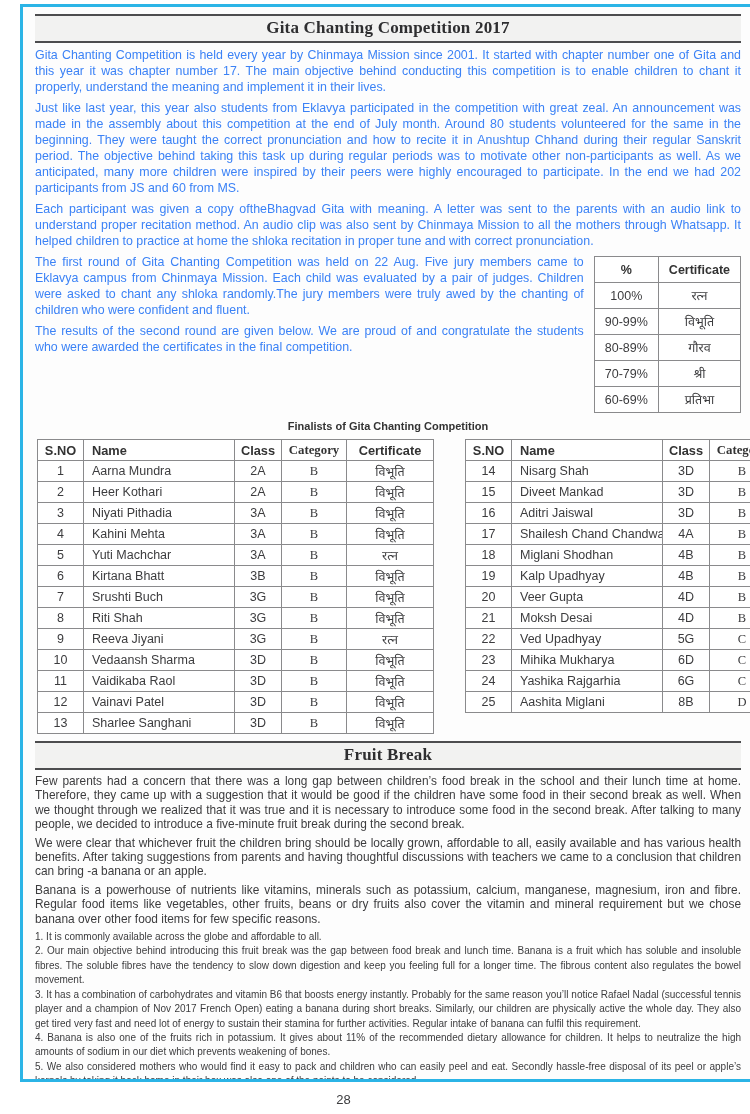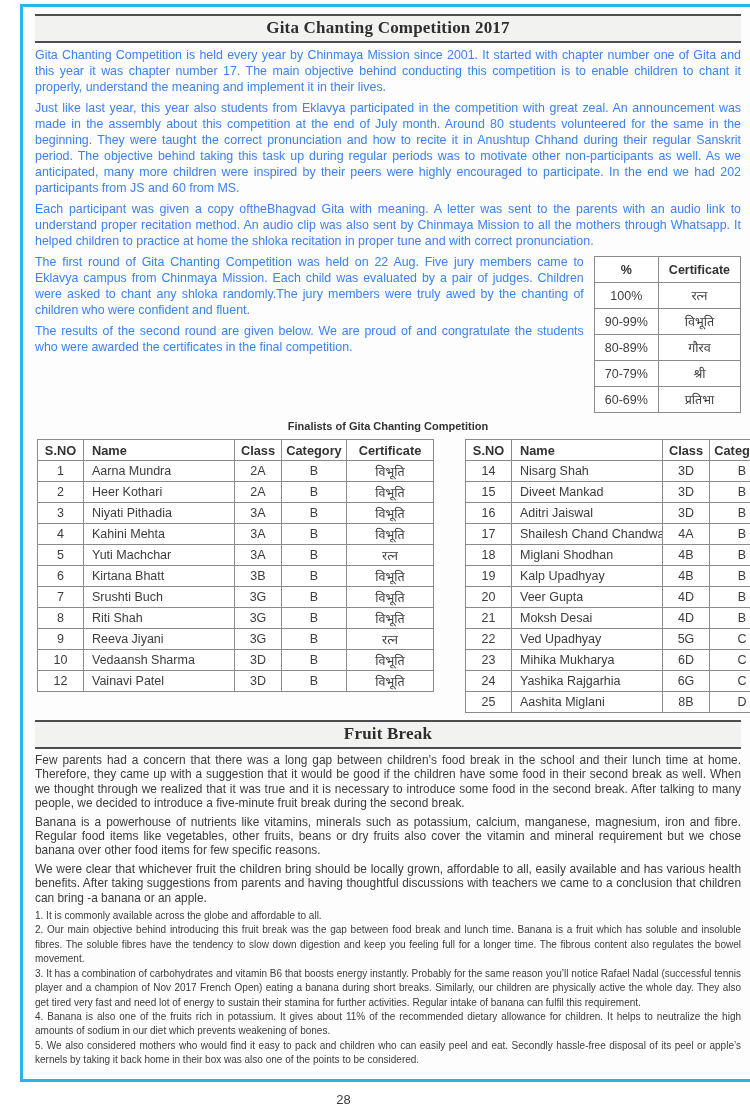--- a/index.html
+++ b/index.html
@@ -49,21 +49,21 @@
     border-collapse:collapse;table-layout:fixed;width:352px;font-size:12.5px;background:#fff;
   }
   .tbl th,.tbl td{
     border:1.2px solid #8a8a8c;padding:1px 4px;height:18px;
     overflow:hidden;white-space:nowrap;color:#3c3c3e;
   }
   .tbl th{font-weight:bold;font-size:12.8px;color:#333;text-align:left;}
   .tbl th:nth-child(1),.tbl td:nth-child(1){width:37px;text-align:center;}
   .tbl th:nth-child(2),.tbl td:nth-child(2){width:138px;text-align:left;padding-left:8px;}
   .tbl th:nth-child(3),.tbl td:nth-child(3){width:38px;text-align:center;}
-  .tbl th:nth-child(4),.tbl td:nth-child(4){width:56px;text-align:center;}
+  .tbl th:nth-child(4),.tbl td:nth-child(4){width:56px;text-align:center;font-family:Liberation Serif, serif;}
   .tbl th:nth-child(5),.tbl td:nth-child(5){width:78px;text-align:center;}
   
   .fruit-band{margin-top:7px;}
   .fruit-text p{
     margin:0 0 4px 0;font-size:11.9px;line-height:14.4px;text-align:justify;color:#3c3c3e;
   }
   .fruit-list p{
     margin:0;font-size:10px;line-height:14.4px;text-align:justify;color:#3c3c3e;
   }
   .fruit-list{margin-bottom:4px;}
@@ -202,22 +202,36 @@
             <td>रत्न</td>
           </tr>
           <tr>
             <td>10</td>
             <td>Vedaansh Sharma</td>
             <td>3D</td>
             <td>B</td>
             <td>विभूति</td>
           </tr>
           <tr>
+            <td>11</td>
+            <td>Vaidikaba Raol</td>
+            <td>3D</td>
+            <td>B</td>
+            <td>विभूति</td>
+          </tr>
+          <tr>
             <td>12</td>
             <td>Vainavi Patel</td>
+            <td>3D</td>
+            <td>B</td>
+            <td>विभूति</td>
+          </tr>
+          <tr>
+            <td>13</td>
+            <td>Sharlee Sanghani</td>
             <td>3D</td>
             <td>B</td>
             <td>विभूति</td>
           </tr>
         </tbody>
     </table>
     <table class="tbl">
       <thead>
         <tr>
             <th>S.NO</th>
@@ -302,22 +316,22 @@
         </tbody>
     </table>
   </div>
 
   <div class="band fruit-band">
     <h1>Fruit Break</h1>
   </div>
 
   <div class="fruit-text">
       <p>Few parents had a concern that there was a long gap between children’s food break in the school and their lunch time at home. Therefore, they came up with a suggestion that it would be good if the children have some food in their second break as well. When we thought through we realized that it was true and it is necessary to introduce some food in the second break. After talking to many people, we decided to introduce a five-minute fruit break during the second break.</p>
+      <p>We were clear that whichever fruit the children bring should be locally grown, affordable to all, easily available and has various health benefits. After taking suggestions from parents and having thoughtful discussions with teachers we came to a conclusion that children can bring -a banana or an apple.</p>
       <p>Banana is a powerhouse of nutrients like vitamins, minerals such as potassium, calcium, manganese, magnesium, iron and fibre. Regular food items like vegetables, other fruits, beans or dry fruits also cover the vitamin and mineral requirement but we chose banana over other food items for few specific reasons.</p>
-      <p>We were clear that whichever fruit the children bring should be locally grown, affordable to all, easily available and has various health benefits. After taking suggestions from parents and having thoughtful discussions with teachers we came to a conclusion that children can bring -a banana or an apple.</p>
     </div>
 
   <div class="fruit-text fruit-list">
       <p>1.  It is commonly available across the globe and affordable to all.</p>
       <p>2.  Our main objective behind introducing this fruit break was the gap between food break and lunch time. Banana is a fruit which has soluble and insoluble fibres. The soluble fibres have the tendency to slow down digestion and keep you feeling full for a longer time. The fibrous content also regulates the bowel movement.</p>
       <p>3.  It has a combination of carbohydrates and vitamin B6 that boosts energy instantly. Probably for the same reason you’ll notice Rafael Nadal (successful tennis player and a champion of Nov 2017 French Open) eating a banana during short breaks. Similarly, our children are physically active the whole day. They also get tired very fast and need lot of energy to sustain their stamina for further activities. Regular intake of banana can fulfil this requirement.</p>
       <p>4.  Banana is also one of the fruits rich in potassium. It gives about 11% of the recommended dietary allowance for children. It helps to neutralize the high amounts of sodium in our diet which prevents weakening of bones.</p>
       <p>5.  We also considered mothers who would find it easy to pack and children who can easily peel and eat. Secondly hassle-free disposal of its peel or apple’s kernels by taking it back home in their box was also one of the points to be considered.</p>
     </div>
 

